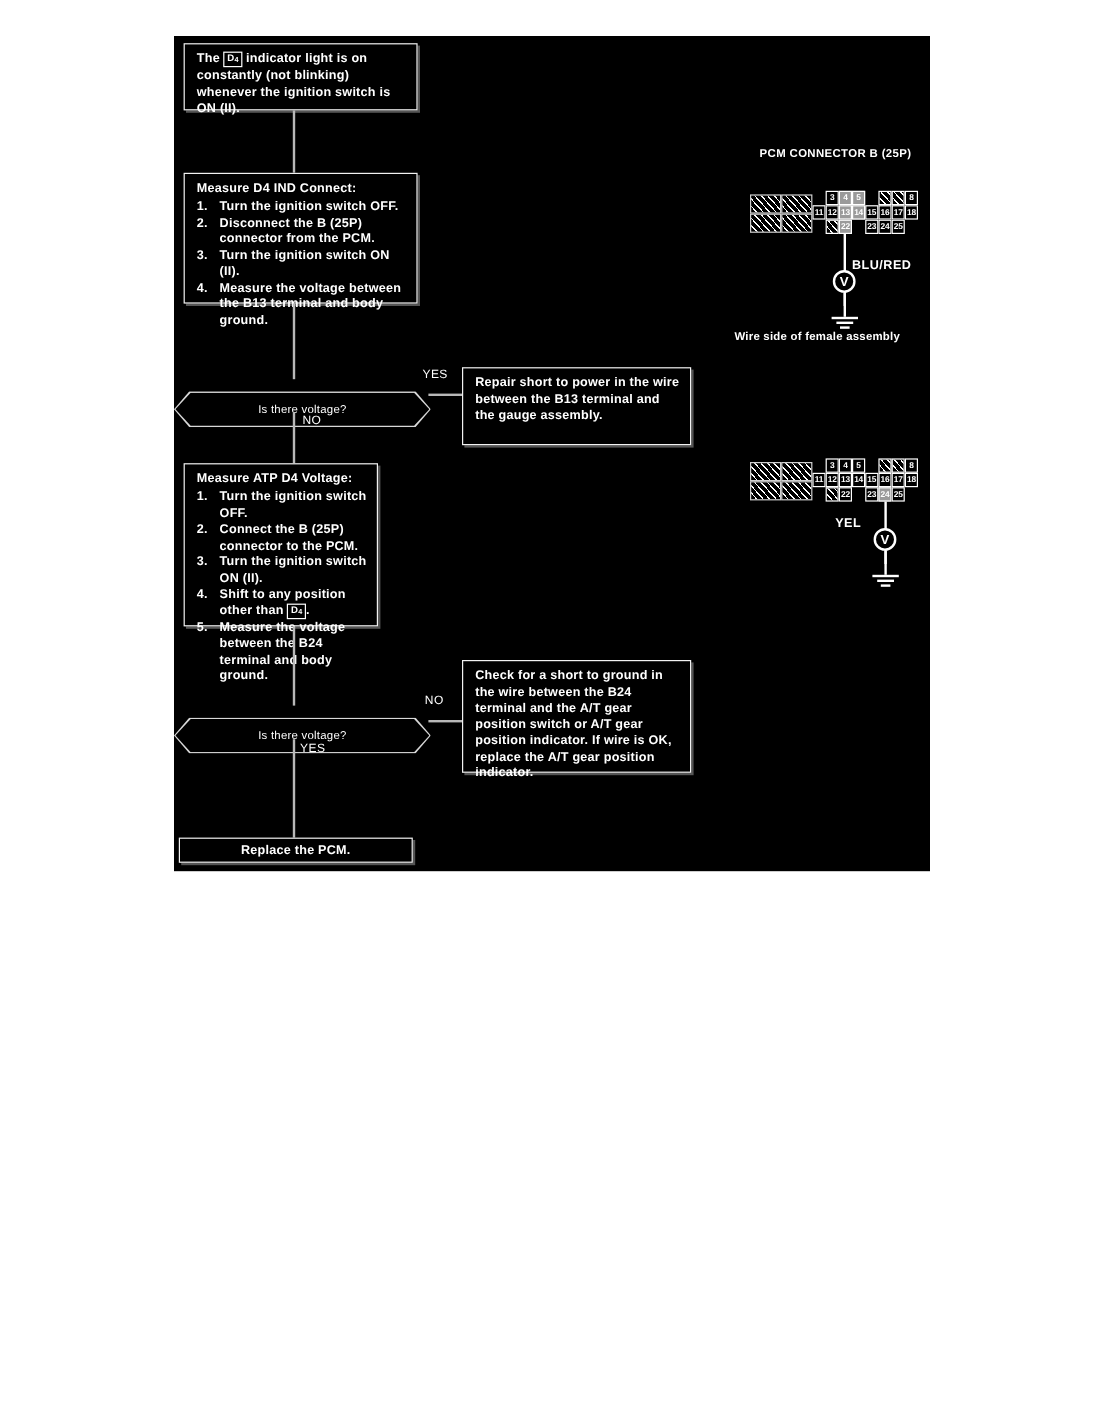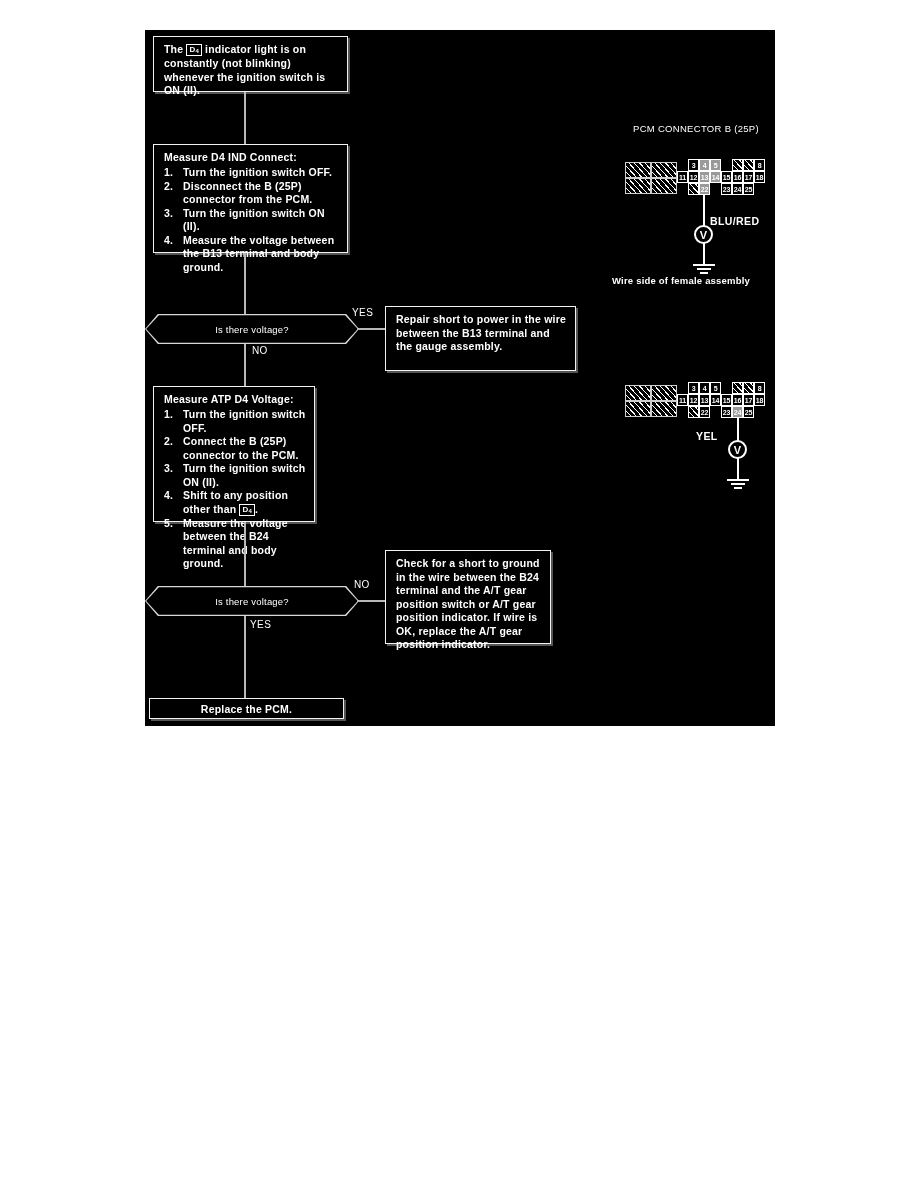--- a/index.html
+++ b/index.html
@@ -96,20 +96,21 @@
     font-size: 6px;
     vertical-align: baseline;
     position: relative;
     top: 1px;
   }
 
   
   .diamond {
     position: absolute;
     box-sizing: border-box;
+    margin-top: 12px;
   }
   .diamond .shape {
     width: 100%;
     height: 100%;
     background: #d8d8d8;
     clip-path: polygon(0% 50%, 6% 0%, 94% 0%, 100% 50%, 94% 100%, 6% 100%);
   }
   .diamond .shape-inner {
     position: absolute;
     left: 1.2px;
@@ -151,21 +152,21 @@
     font-size: 10px;
     font-weight: normal;
     letter-spacing: 0.4px;
   }
 
   
   .conn-title {
     position: absolute;
     color: #ffffff;
     font-size: 9.5px;
-    font-weight: normal;
+    font-weight: bold;
     letter-spacing: 0.3px;
   }
   .conn-caption {
     position: absolute;
     color: #ffffff;
     font-size: 9.5px;
     font-weight: bold;
     letter-spacing: 0.2px;
   }
   .wire-label {
@@ -292,21 +293,21 @@
   <div class="diamond" style="left:0px; top:556px; width:214px; height:30px;">
     <div class="shape"></div>
     <div class="shape-inner"></div>
     <div class="label">Is there voltage?</div>
   </div>
 
   <div class="hline" style="left:212px; top:570px; width:28px;"></div>
   <div class="branch-label" style="left:209px; top:549px;">NO</div>
   <div class="hline" style="left:240px; top:570px; width:52px;"></div>
 
-  <div class="box" style="left:240px; top:520px; width:166px; height:94px;">
+  <div class="box" style="left:240px; top:520px; width:191px; height:94px;">
     <div class="box-inner plain-text">Check for a short to ground in the wire between the B24 terminal and the A/T gear position switch or A/T gear position indicator. If wire is OK, replace the A/T gear position indicator.</div>
   </div>
 
   <div class="branch-label" style="left:105px; top:589px;">YES</div>
   <div class="vline" style="left:99px; top:586px; height:84px;"></div>
 
   <div class="box" style="left:4px; top:668px; width:195px; height:21px; display:flex; align-items:center; justify-content:center;">
     <div class="centered-text">Replace the PCM.</div>
   </div>
 

